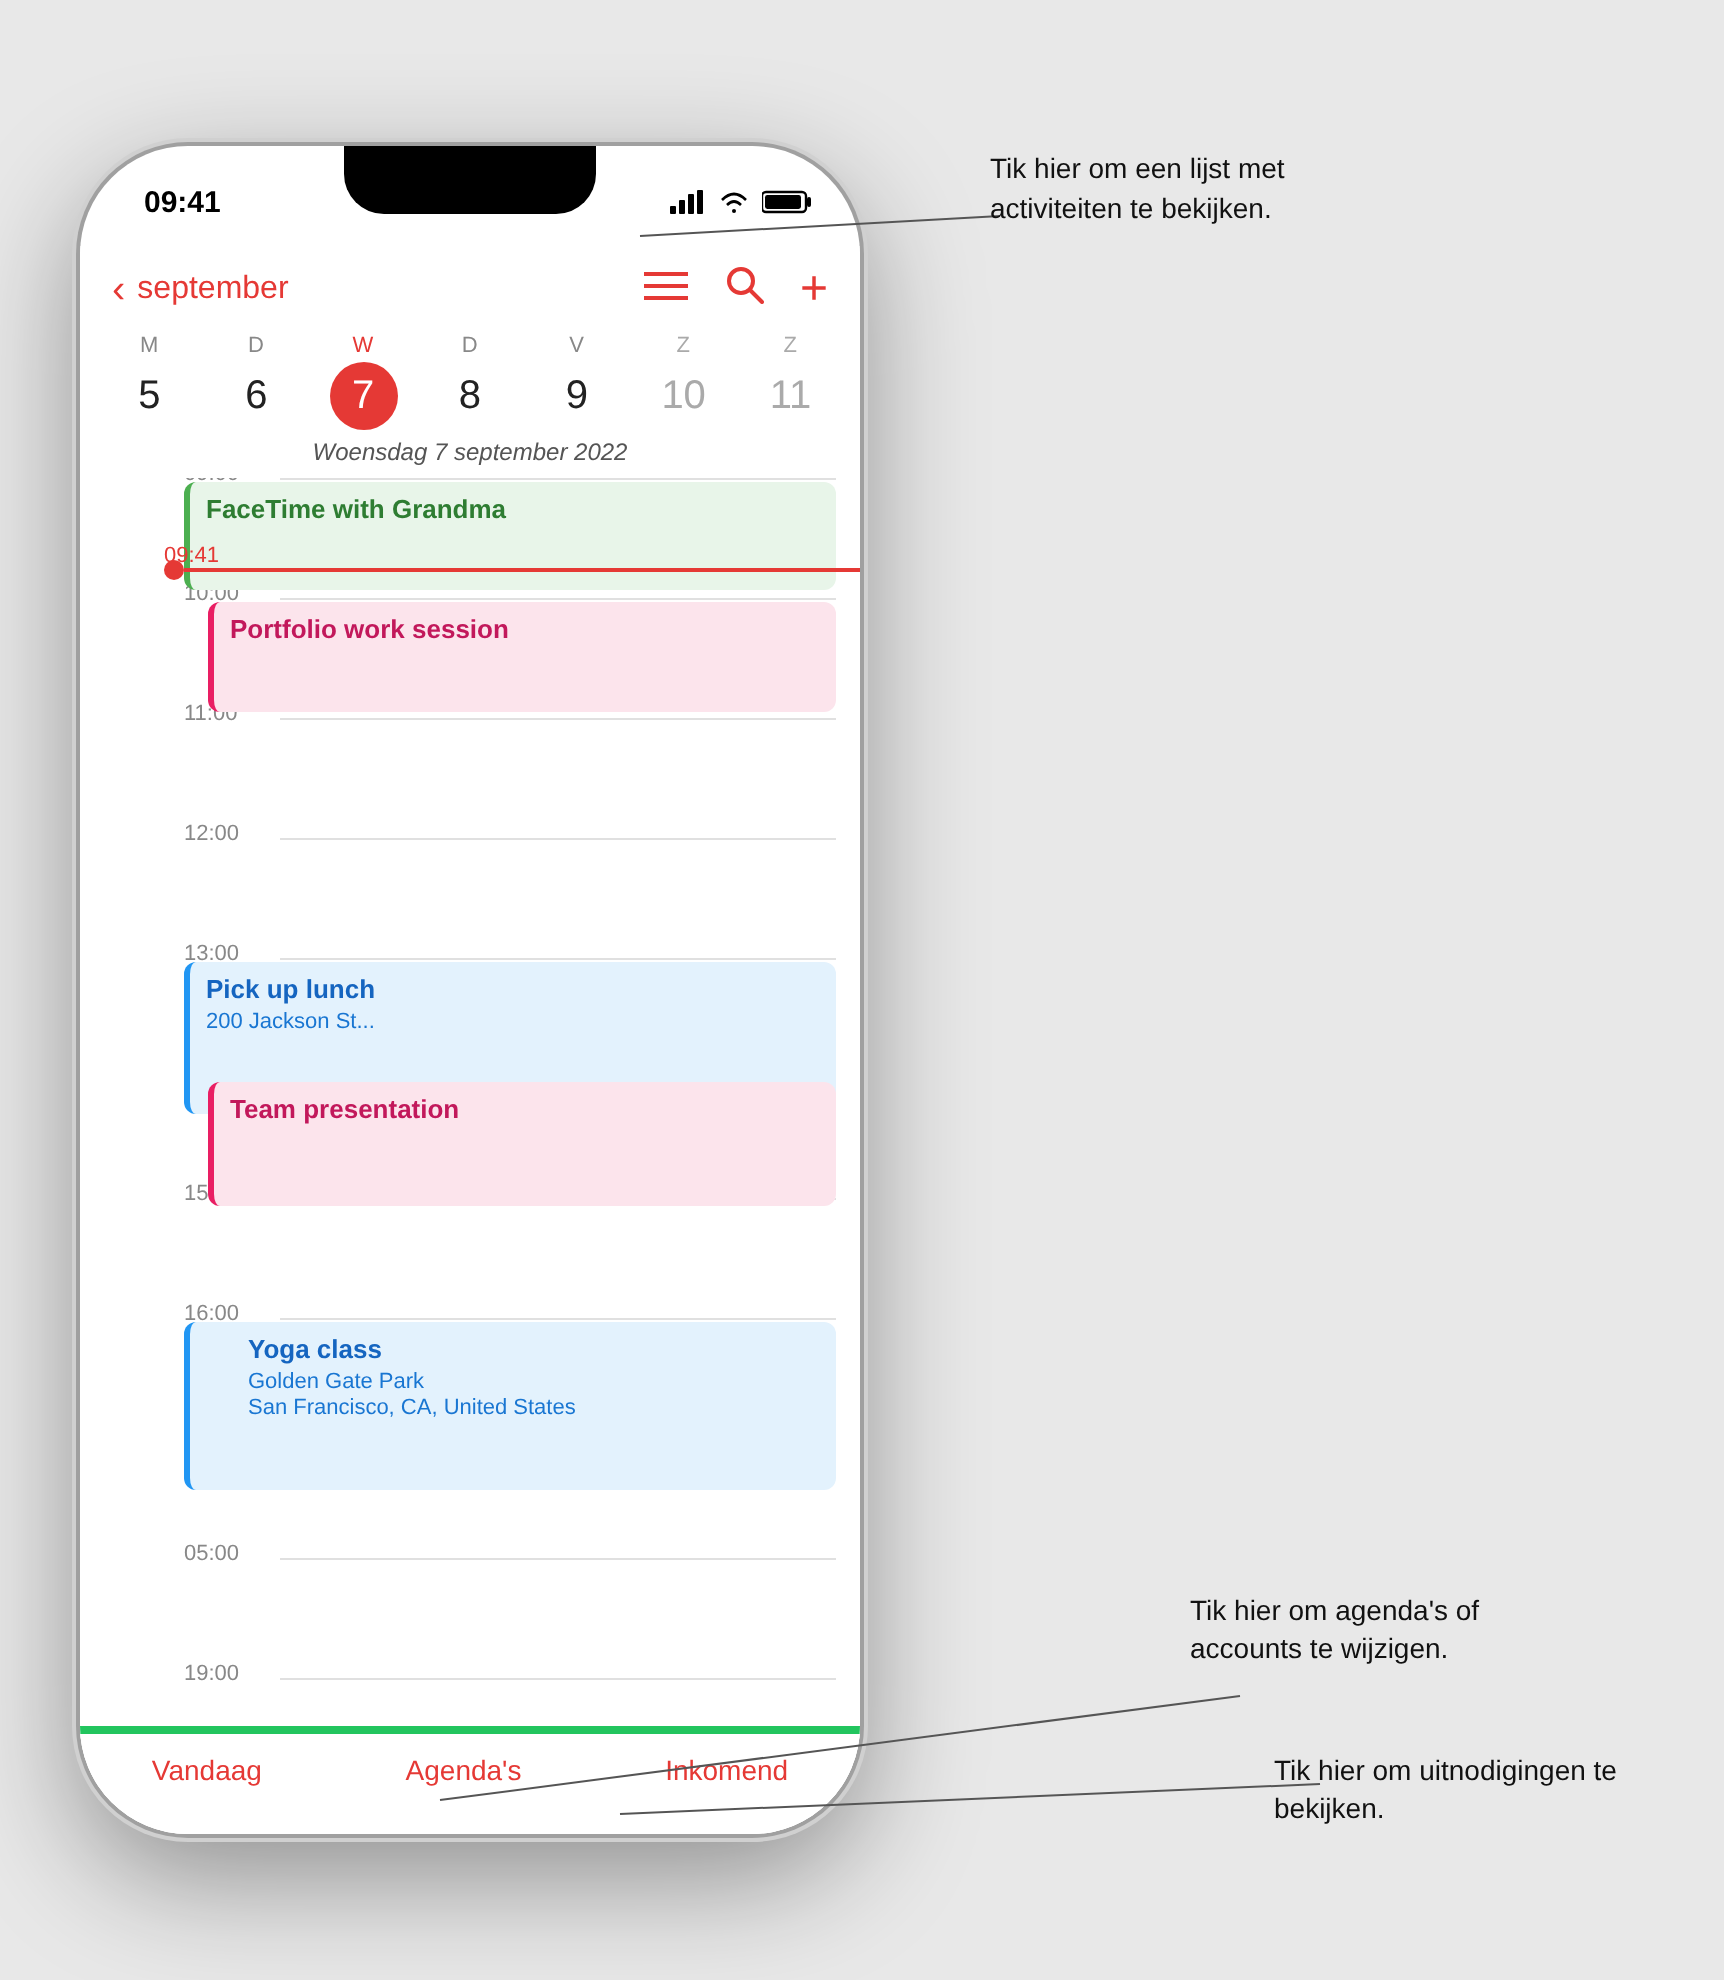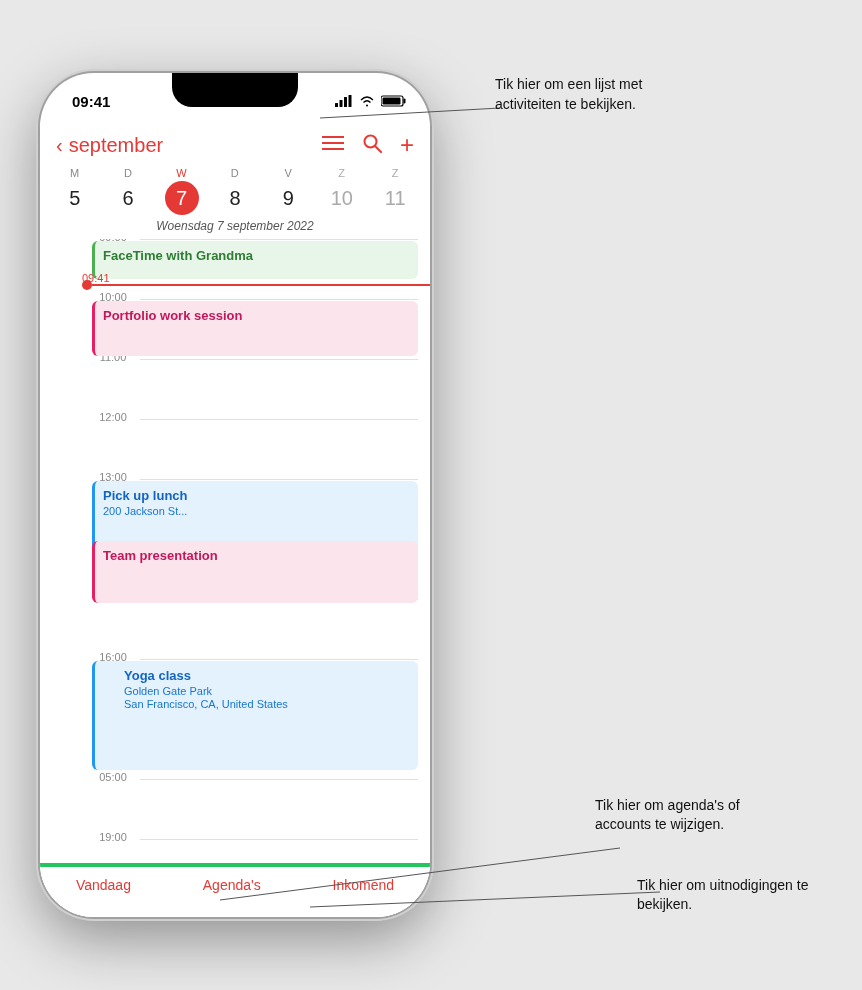--- a/index.html
+++ b/index.html
@@ -101,21 +101,21 @@
     }
 
     .cal-back-arrow {
       color: #E53935;
       font-size: 20px;
       font-weight: 500;
     }
 
     .cal-month-label {
       color: #E53935;
-      font-size: 20px;
+      font-size: 16px;
       font-weight: 400;
     }
 
     .cal-header-actions {
       display: flex;
       align-items: center;
       gap: 18px;
     }
 
     .cal-icon-btn {
@@ -194,21 +194,21 @@
     .time-row {
       position: relative;
       height: 60px;
     }
 
     .time-label {
       position: absolute;
       left: 0;
       top: -8px;
       width: 48px;
-      text-align: center;
+      text-align: left;
       font-size: 11px;
       color: #888;
       padding-right: 6px;
     }
 
     .time-line {
       position: absolute;
       left: 48px;
       right: 0;
       top: 0;
@@ -270,20 +270,21 @@
     .event-green {
       background: #e8f5e9;
       border-left: 3px solid #4CAF50;
     }
     .event-green .event-title { color: #2E7D32; }
 
     
     .event-pink {
       background: #fce4ec;
       border-left: 3px solid #E91E63;
+      margin-left: 12px;
     }
     .event-pink .event-title { color: #C2185B; }
 
     
     .event-blue {
       background: #e3f2fd;
       border-left: 3px solid #2196F3;
     }
     .event-blue .event-title { color: #1565C0; }
     .event-blue .event-sub { color: #1976D2; }
@@ -455,21 +456,21 @@
           </div>
           <div class="time-row" style="height:60px;">
             <span class="time-label">05:00</span>
             <div class="time-line"></div>
           </div>
           <div class="time-row" style="height:60px;">
             <span class="time-label">19:00</span>
             <div class="time-line"></div>
           </div>
 
-          <div class="event event-green" style="top: 2px; height: 38px;">
+          <div class="event event-green" style="top: 2px; height: 54px;">
             <span class="event-title">FaceTime with Grandma</span>
           </div>
 
           <div class="current-time-indicator" style="top: 41px;">
             <span class="current-time-label">09:41</span>
             <div class="current-time-dot"></div>
             <div class="current-time-line"></div>
           </div>
 
           <div class="event event-pink" style="top: 62px; height: 55px;">
@@ -478,21 +479,21 @@
 
           <div class="event event-blue" style="top: 242px; height: 76px;">
             <span class="event-title">Pick up lunch</span>
             <div class="event-sub">200 Jackson St...</div>
           </div>
 
           <div class="event event-pink" style="top: 302px; height: 62px;">
             <span class="event-title">Team presentation</span>
           </div>
 
-          <div class="event event-blue" style="top: 422px; height: 109px; padding-left: 29px;">
+          <div class="event event-blue" style="top: 422px; height: 84px; padding-left: 29px;">
             <span class="event-title">Yoga class</span>
             <div class="event-sub">Golden Gate Park</div>
             <div class="event-sub">San Francisco, CA, United States</div>
           </div>
 
         </div>
       </div>
 
       <div class="tab-bar">
         <span class="tab-item">Vandaag</span>

